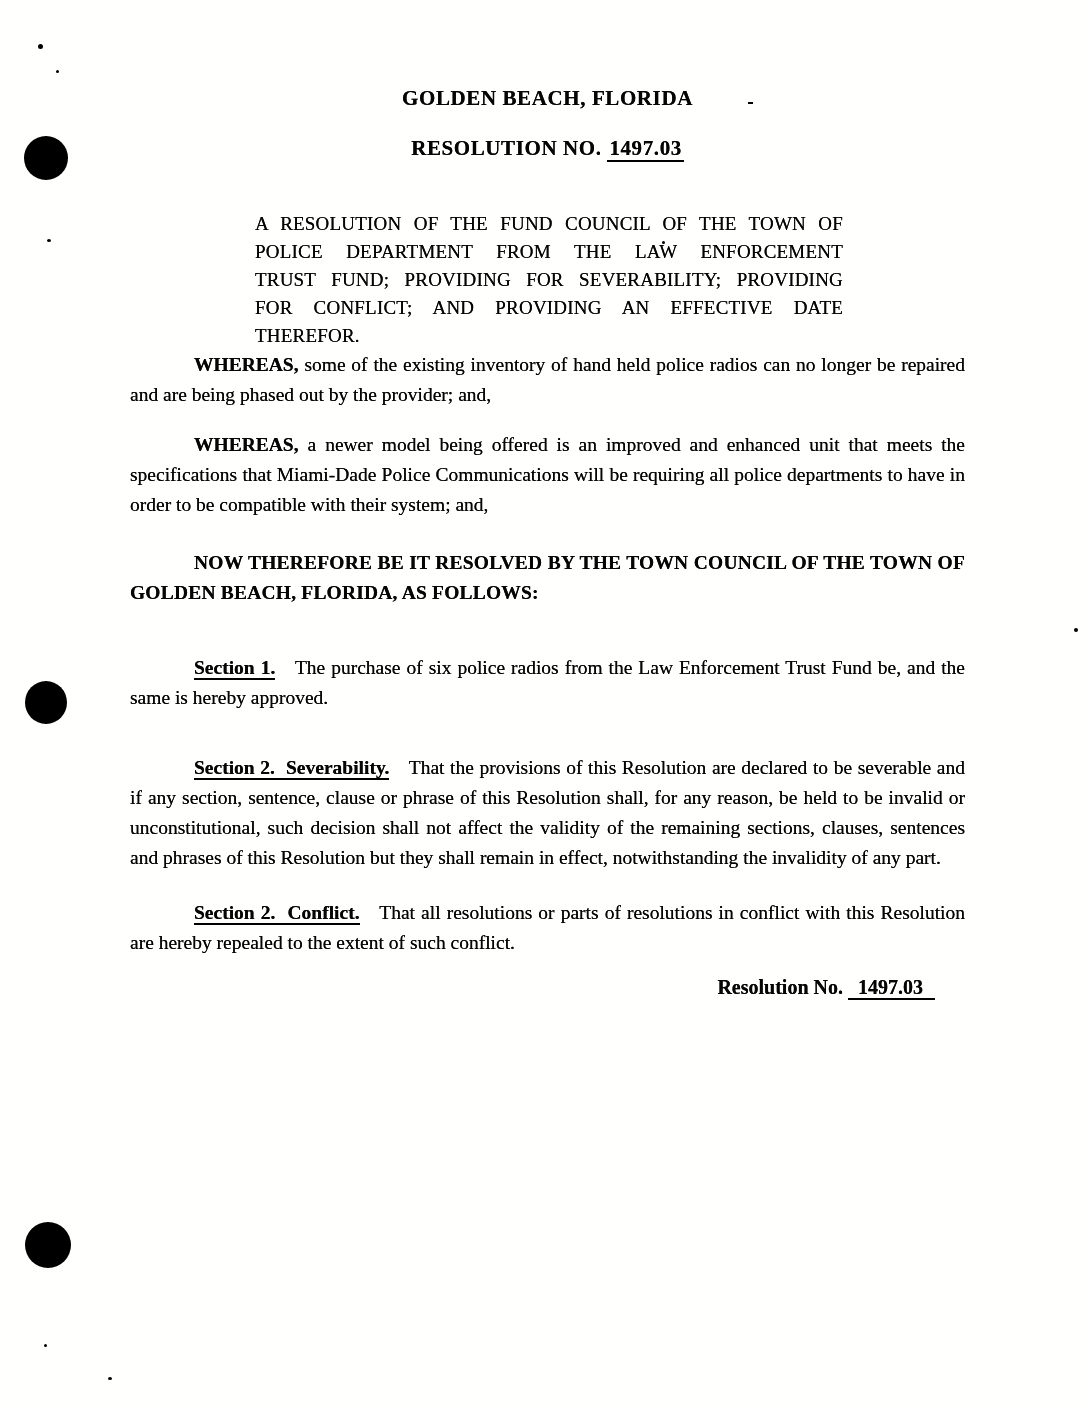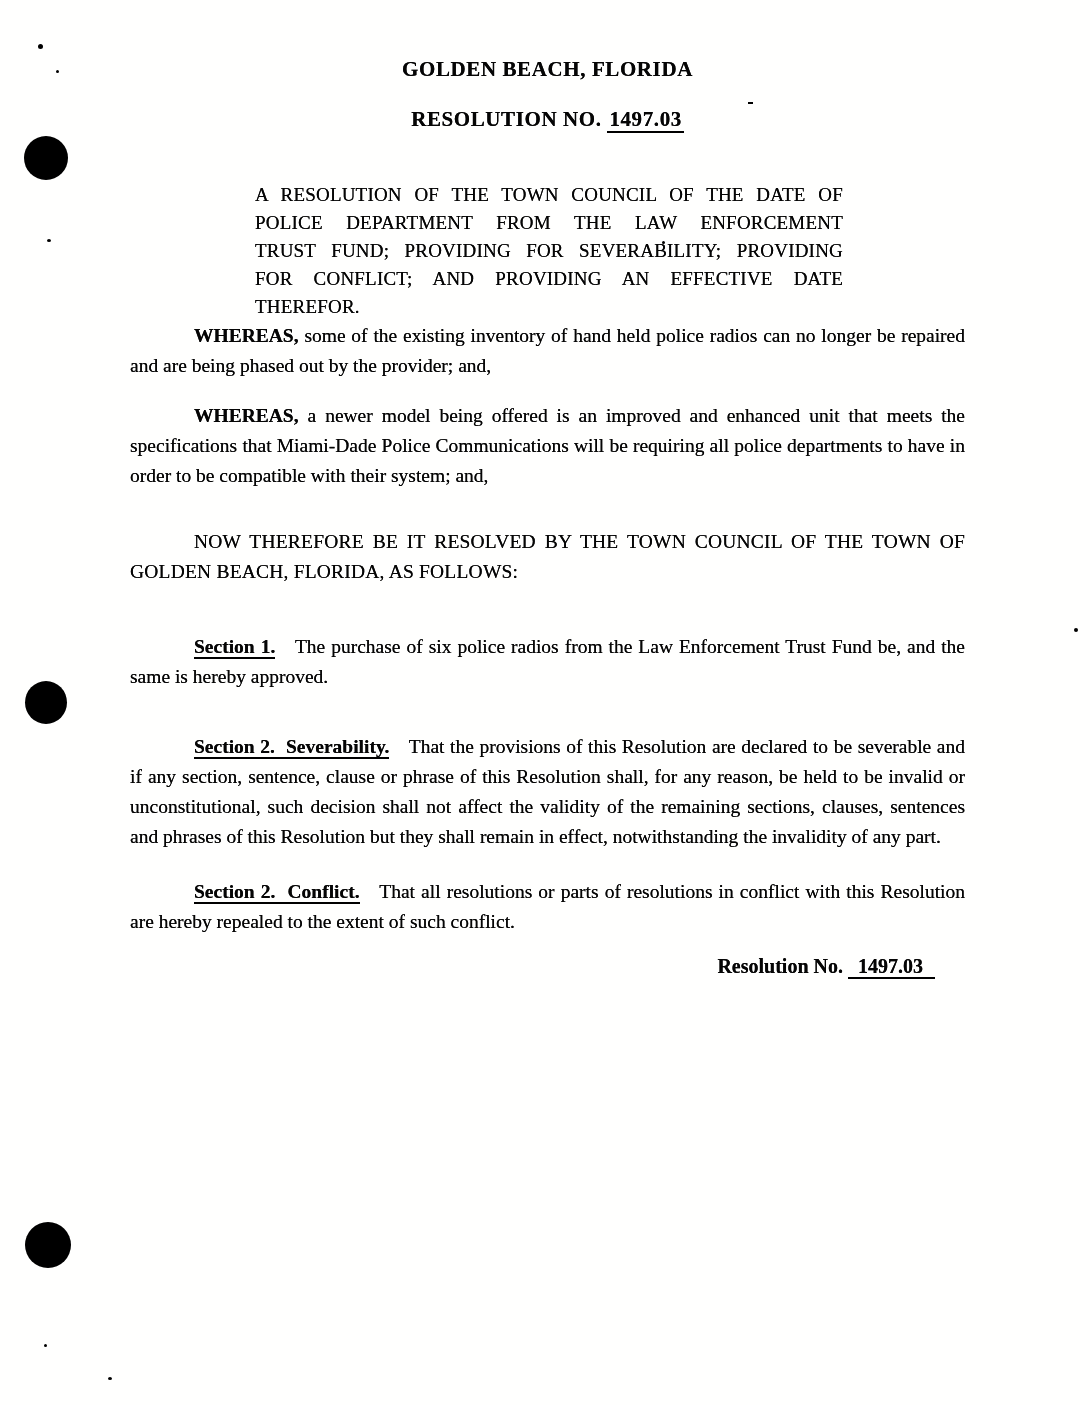--- a/index.html
+++ b/index.html
@@ -31,21 +31,21 @@
   .s1 { left:38px;   top:44px;   width:5px; height:5px; }
   .s2 { left:56px;   top:70px;   width:3px; height:3px; }
   .s3 { left:47px;   top:239px;  width:4px; height:3px; }
   .s4 { left:662px;  top:241px;  width:3px; height:3px; }
   .s5 { left:748px;  top:102px;  width:5px; height:2px; border-radius:0; }
   .s6 { left:1074px; top:628px;  width:4px; height:4px; }
   .s7 { left:44px;   top:1344px; width:3px; height:3px; }
   .s8 { left:108px;  top:1377px; width:4px; height:3px; }
 
   .doc-title {
-    padding-top:56px;
+    padding-top:85px;
     text-align:center;
     font-weight:bold;
     font-size:21px;
     line-height:26px;
     letter-spacing:0.6px;
   }
   .doc-subtitle {
     margin-top:24px;
     text-align:center;
     font-weight:bold;
@@ -68,21 +68,21 @@
 
   .body-par {
     font-size:19.5px;
     line-height:30px;
     text-align:justify;
     text-indent:64px;
   }
   .whereas-1 { }
   .whereas-2 { margin-top:20px; }
   .whereas-3 { margin-top:12px; }
-  .resolved  { margin-top:36px; font-weight:normal; letter-spacing:0.2px; }
+  .resolved  { margin-top:28px; font-weight:bold; letter-spacing:0.2px; }
   .section-1 { margin-top:45px; }
   .section-2 { margin-top:40px; }
   .section-3 { margin-top:25px; }
   .lead { font-weight:bold; }
   .sec-head {
     font-weight:bold;
     border-bottom:2px solid #000;
     margin-right:14px;
     white-space:pre;
   }
@@ -117,21 +117,21 @@
   <div class="content">
 
     <div class="doc-title">GOLDEN BEACH, FLORIDA</div>
 
     <div class="doc-subtitle">
       <span>RESOLUTION NO.</span>
       <span class="u-num">1497.03</span>
     </div>
 
     <div class="caption">
-      <div class="caption-line">A RESOLUTION OF THE TOWN COUNCIL OF THE DATE OF</div>
+      <div class="caption-line">A RESOLUTION OF THE FUND COUNCIL OF THE TOWN OF</div>
       <div class="caption-line">POLICE DEPARTMENT FROM THE LAW ENFORCEMENT</div>
       <div class="caption-line">TRUST FUND; PROVIDING FOR SEVERABILITY; PROVIDING</div>
       <div class="caption-line">FOR CONFLICT; AND PROVIDING AN EFFECTIVE DATE</div>
       <div class="caption-line last">THEREFOR.</div>
     </div>
 
     <p class="body-par whereas-1">
       <span class="lead">WHEREAS,</span>
       <span>some of the existing inventory of hand held police radios can no longer be repaired and are being phased out by the provider; and,</span>
     </p>

